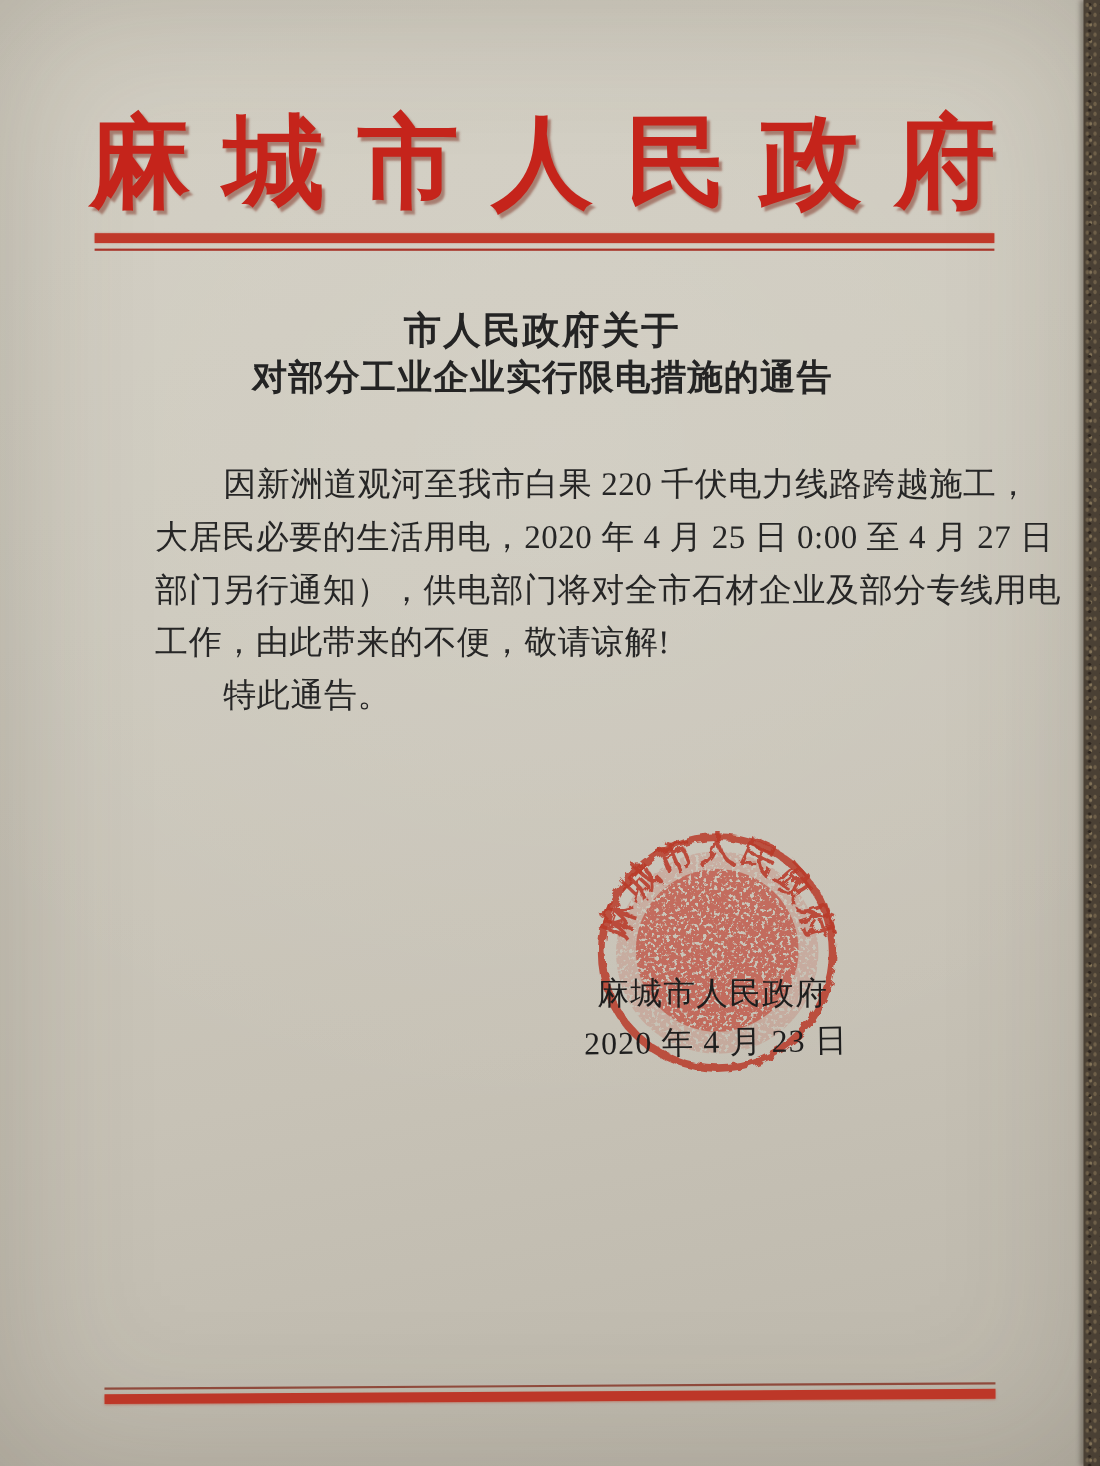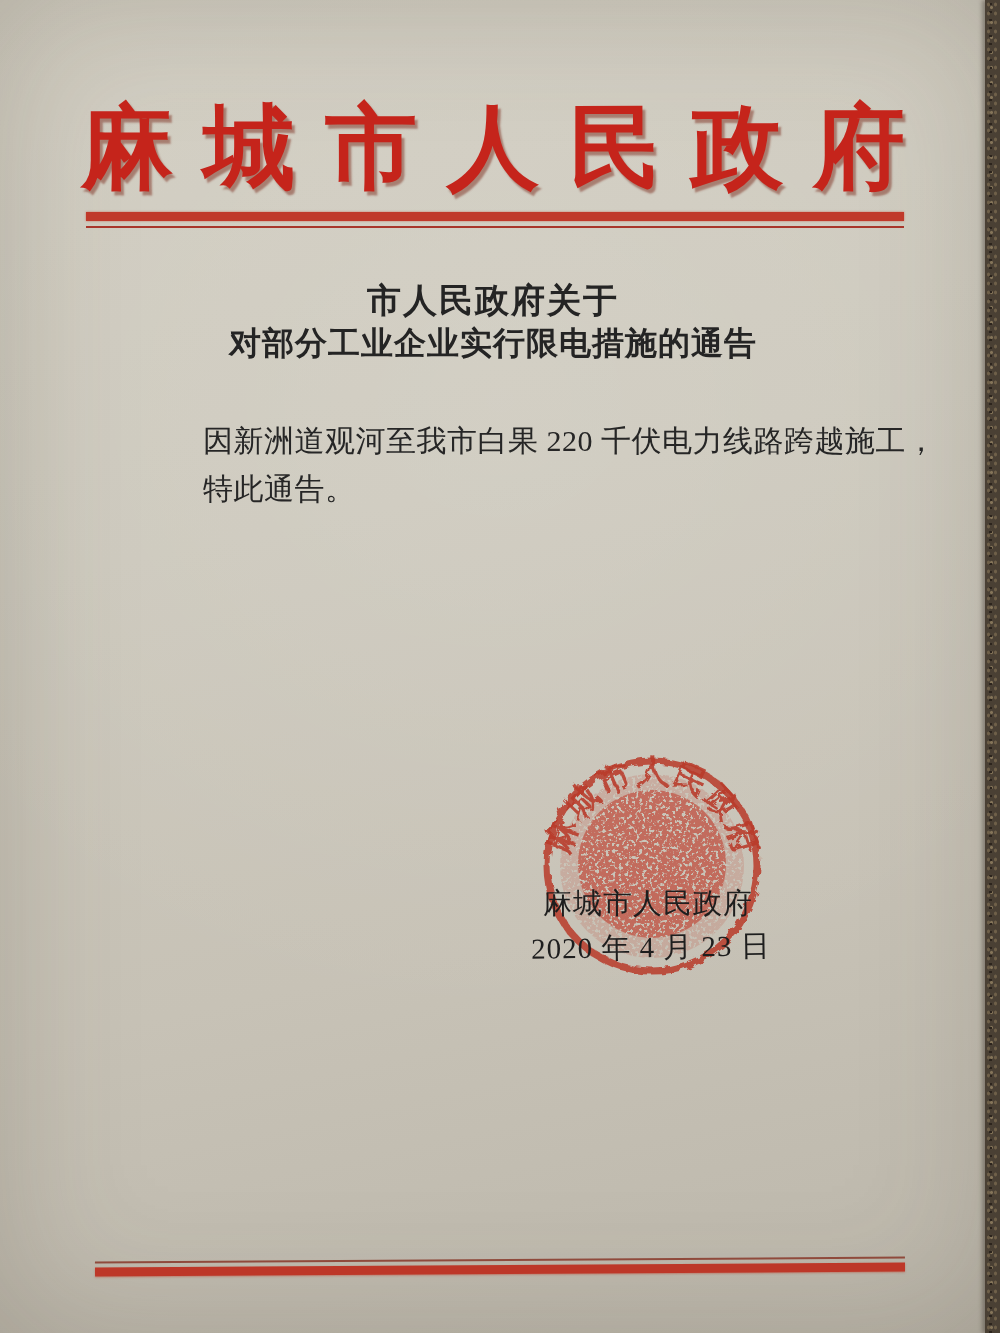--- a/index.html
+++ b/index.html
@@ -75,20 +75,23 @@
     <div class="letterhead">麻城市人民政府</div>
 
     <div class="rule-top-thick"></div>
     <div class="rule-top-thin"></div>
 
     <div class="title-line1">市人民政府关于</div>
     <div class="title-line2">对部分工业企业实行限电措施的通告</div>
 
     <div class="body-text">
       <div class="line indent">因新洲道观河至我市白果 220 千伏电力线路跨越施工，</div>
+      <div class="line">大居民必要的生活用电，2020 年 4 月 25 日 0:00 至 4 月 27 日</div>
+      <div class="line">部门另行通知），供电部门将对全市石材企业及部分专线用电</div>
+      <div class="line">工作，由此带来的不便，敬请谅解!</div>
       <div class="line indent">特此通告。</div>
     </div>
 
     <svg class="seal" viewBox="0 0 232 232">
       <defs>
         <filter id="rough" x="-25%" y="-25%" width="150%" height="150%">
           <feTurbulence type="fractalNoise" baseFrequency="0.12" numOctaves="2" seed="4" result="n"></feTurbulence>
           <feDisplacementMap in="SourceGraphic" in2="n" scale="7"></feDisplacementMap>
         </filter>
         <filter id="speck" x="-25%" y="-25%" width="150%" height="150%">

